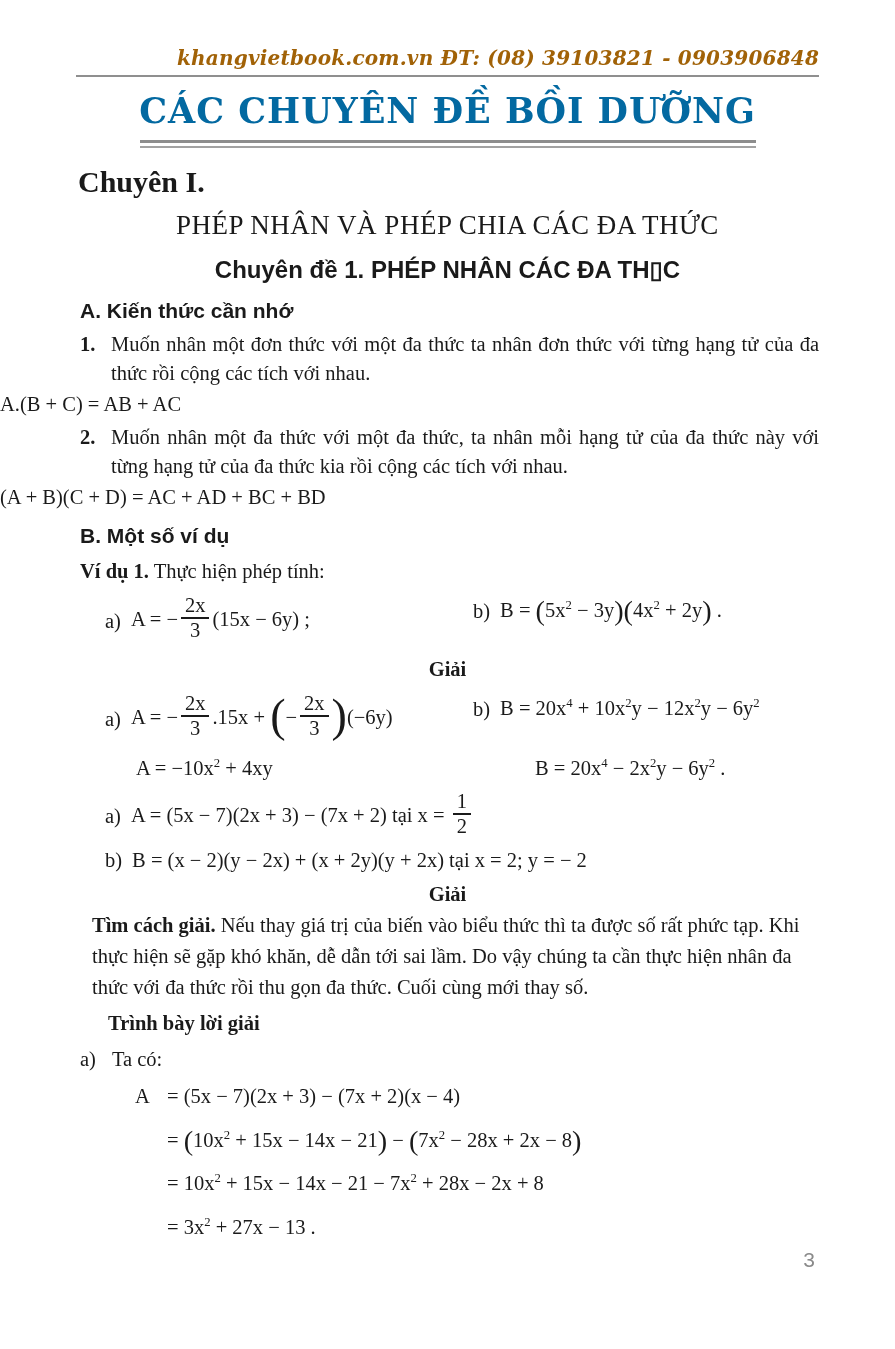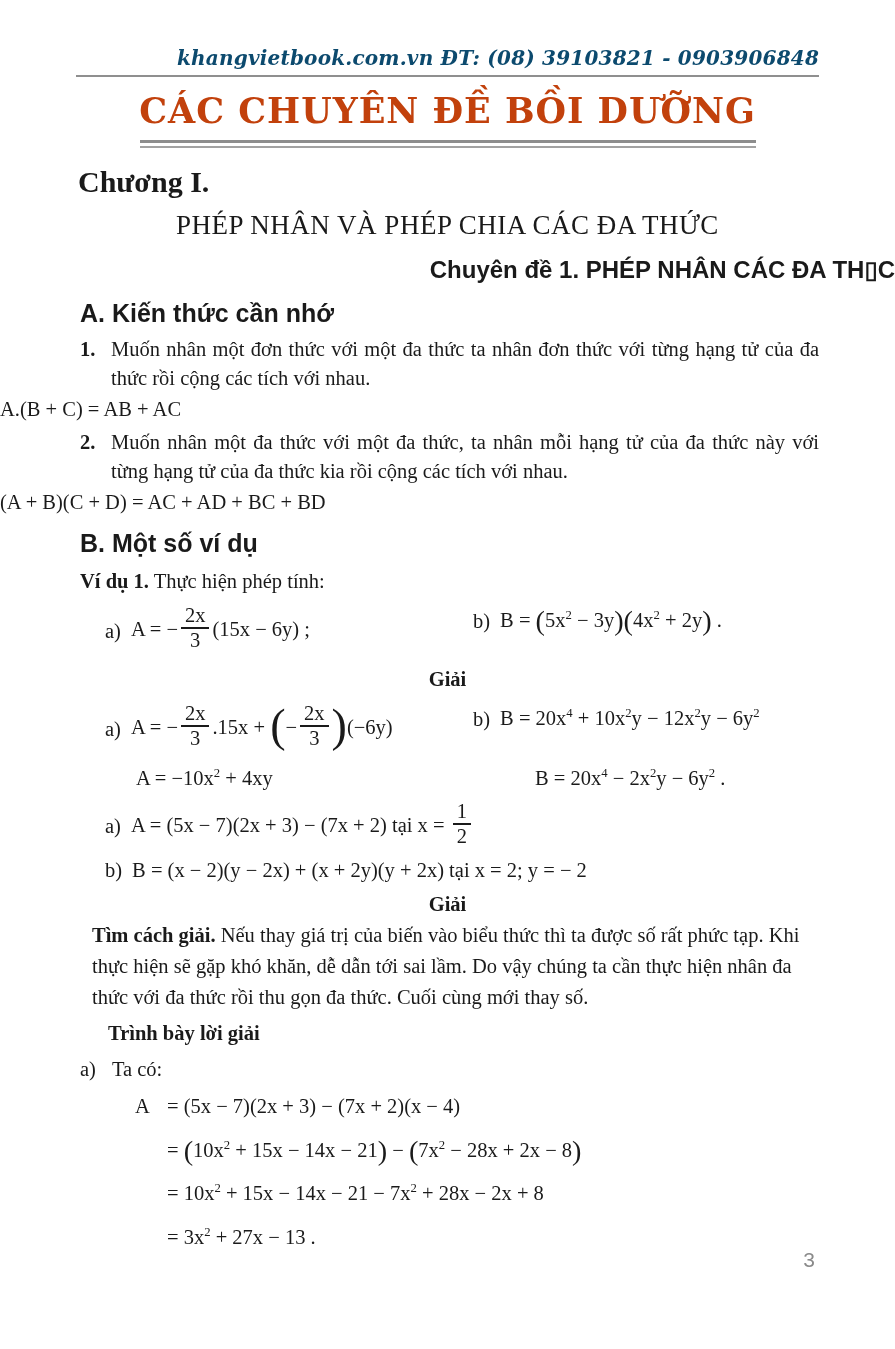--- a/index.html
+++ b/index.html
@@ -13,39 +13,39 @@
   }
 
   
   .site-header {
     padding:46px 76px 0 76px;
     text-align:right;
     font-family:"DejaVu Serif", serif;
     font-style:italic;
     font-weight:bold;
     font-size:20px;
-    color:#0c4a6e;
+    color:#a16207;
     letter-spacing:0.2px;
     margin-left:16px;
   }
   .header-rule {
     margin:5px 76px 0 76px;
     border-top:2px solid #8f8f8f;
     height:0;
   }
 
   
   .banner-title {
     margin-top:13px;
     text-align:center;
     font-family:"DejaVu Serif", serif;
     font-weight:bold;
     font-size:35px;
     letter-spacing:1px;
-    color:#c2410c;
+    color:#0369a1;
   }
   .title-rule {
     width:616px;
     margin:9px auto 0 auto;
     height:3px;
     border-top:3px solid #8d8d8d;
     border-bottom:2px solid #a2a2a2;
   }
 
   
@@ -57,32 +57,32 @@
   }
   .chapter-title {
     margin-top:11px;
     text-align:center;
     font-size:27px;
     font-family:"Liberation Serif", serif;
     letter-spacing:0.5px;
   }
   .topic-title {
     margin-top:15px;
-    text-align:right;
+    text-align:center;
     font-family:"Liberation Sans", sans-serif;
     font-weight:bold;
     font-size:24px;
   }
 
   
   .section-heading {
     margin:15px 0 4px 80px;
     font-family:"Liberation Sans", sans-serif;
     font-weight:bold;
-    font-size:25px;
+    font-size:21px;
   }
 
   
   .k-item {
     display:flex;
     margin:7px 76px 0 80px;
     font-size:20.5px;
     line-height:1.42;
     text-align:justify;
   }
@@ -172,21 +172,21 @@
 <body>
 
 <div class="page">
 
   <div class="site-header">khangvietbook.com.vn  ĐT: (08) 39103821 - 0903906848</div>
   <div class="header-rule"></div>
 
   <div class="banner-title">CÁC CHUYÊN ĐỀ BỒI DƯỠNG</div>
   <div class="title-rule"></div>
 
-  <div class="chapter-label">Chương I.</div>
+  <div class="chapter-label">Chuyên I.</div>
   <div class="chapter-title">PHÉP NHÂN VÀ PHÉP CHIA CÁC ĐA THỨC</div>
   <div class="topic-title">Chuyên đề 1. PHÉP NHÂN CÁC ĐA TH▯C</div>
 
   <div class="section-heading">A. Kiến thức cần nhớ</div>
 
   <div class="k-item">
     <span class="k-num">1.</span>
     <span class="k-text">Muốn nhân một đơn thức với một đa thức ta nhân đơn thức với từng hạng tử của đa thức rồi cộng các tích với nhau.</span>
   </div>
   <div class="center-formula">A.(B + C) = AB + AC</div>

